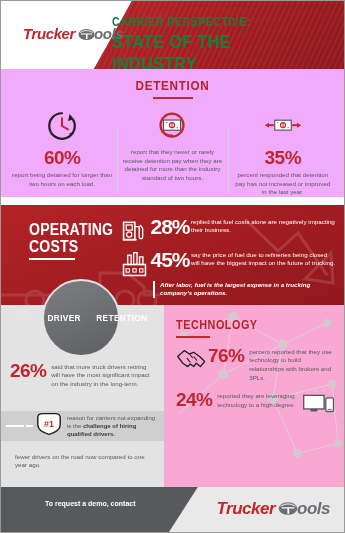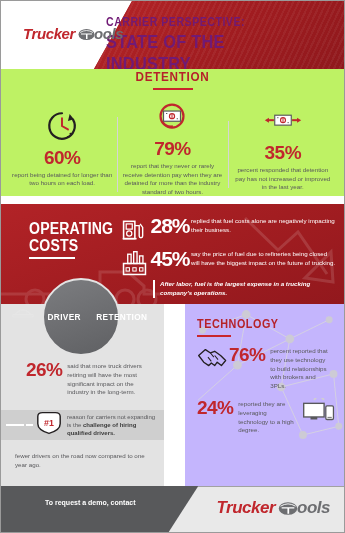--- a/index.html
+++ b/index.html
@@ -7,39 +7,39 @@
   #page{position:relative;width:345px;height:533px;overflow:hidden;background:#ffffff;
         border:1px solid #9a9a9a;box-sizing:border-box;}
 
   
   .header{position:relative;height:68px;background:#ffffff;overflow:hidden;}
   .header-red{position:absolute;top:0;right:0;width:250px;height:68px;background:#a81f23;
       background-image:linear-gradient(135deg,#b52427 0%,#a01c20 55%,#8f181c 100%);
       clip-path:polygon(38px 0,100% 0,100% 100%,0 100%);}
   .header-red:after{content:"";position:absolute;inset:0;
       background:repeating-linear-gradient(115deg,rgba(255,255,255,.05) 0 2px,transparent 2px 5px);}
-  .header-title{position:absolute;left:105px;top:14px;color:#701a75;z-index:3;}
+  .header-title{position:absolute;left:111px;top:14px;color:#15803d;z-index:3;}
   .ht-small{font-size:12px;letter-spacing:.6px;font-weight:bold;line-height:15px;
       font-family:"Liberation Sans Narrow","Liberation Sans",sans-serif;transform:scaleX(.88);transform-origin:left;}
   .ht-big{font-size:19px;letter-spacing:.3px;font-weight:bold;line-height:22px;margin-top:1px;
       transform:scaleX(.86);transform-origin:left;}
 
   
   .logo{position:absolute;left:22px;top:24px;display:flex;align-items:center;z-index:4;}
   .logo-trucker{font-size:15px;font-weight:bold;font-style:italic;color:#c0272d;letter-spacing:-.4px;}
   .logo-mark{width:17px;height:13px;margin:0 0px 0 3px;position:relative;display:inline-block;}
   .logo-ools{font-size:15px;font-weight:bold;font-style:italic;color:#6d6e71;letter-spacing:-.4px;margin-left:-1px;}
   .hdr-rule{position:absolute;left:0;right:0;top:68px;height:3px;background:#d8d8d8;}
 
   
-  .detention{position:relative;background:#bef264;}
+  .detention{position:relative;padding-top:9px;background:#f0abfc;}
   .sec-title-c{text-align:center;font-size:13px;font-weight:bold;color:#b5222a;letter-spacing:.8px;
       transform:scaleX(.9);}
   .rule-c{width:40px;height:2px;background:#c9262c;margin:4px auto 0;}
-  .det-grid{display:flex;margin-top:7px;padding:0 6px;align-items:center;}
+  .det-grid{display:flex;margin-top:7px;padding:0 6px;}
   .det-col{flex:1;text-align:center;position:relative;padding:0 3px;}
   .det-col + .det-col:before{content:"";position:absolute;left:0;top:20px;bottom:4px;width:1px;background:#d5d5d5;}
   .det-icon{height:40px;display:flex;align-items:center;justify-content:center;}
   .det-pct{font-size:19px;font-weight:bold;color:#c0272d;letter-spacing:-.5px;margin-top:1px;}
   .det-txt{font-size:6.2px;color:#58585b;line-height:8.6px;margin-top:2px;padding:0 2px;}
 
   
   .opcost{position:relative;margin-top:8px;background:#a81f23;
       background-image:linear-gradient(160deg,#b22327 0%,#a21d21 50%,#92181d 100%);
       height:100px;overflow:hidden;}
@@ -54,33 +54,33 @@
   .op-ic{width:30px;flex:none;display:flex;align-items:center;justify-content:center;padding-top:2px;}
   .op-pct{font-size:21px;font-weight:bold;color:#fff;letter-spacing:-1px;line-height:22px;flex:none;
       width:42px;text-align:center;}
   .op-tx{font-size:6.2px;color:#fff;line-height:8.4px;padding-top:2px;}
   .op-note{position:absolute;left:152px;top:76px;right:8px;border-left:2px solid #fff;padding-left:5px;
       font-size:6.2px;font-style:italic;font-weight:bold;color:#fff;line-height:8.6px;}
 
   
   .mid{display:flex;position:relative;height:182px;}
   .ret{width:163px;background:#e3e3e3;position:relative;}
-  .tech{flex:1;background:#c4b5fd;position:relative;overflow:hidden;margin-left:21px;}
+  .tech{flex:1;background:#f9a8d4;position:relative;overflow:hidden;}
 
   .badge{position:absolute;left:41px;top:-26px;width:74px;height:74px;border-radius:50%;
       background:#6d6e71;background-image:linear-gradient(160deg,#7c7d80,#5f6063);
       border:2px solid #e3e3e3;z-index:6;display:flex;flex-direction:row;
       align-items:center;justify-content:center;color:#fff;gap:12px;}
   .badge .cap{margin-top:-2px;margin-bottom:2px;}
   .badge .b1,.badge .b2{font-size:9px;font-weight:bold;letter-spacing:.4px;line-height:10px;transform:scaleX(.92);}
 
   .ret-row{display:flex;align-items:flex-start;padding:0 9px;}
   .ret-row .pct{font-size:19px;font-weight:bold;color:#c0272d;letter-spacing:-.6px;line-height:20px;flex:none;}
   .ret-row .tx{font-size:6.2px;color:#58585b;line-height:8.6px;padding-left:5px;padding-top:2px;}
-  .ret-block1{position:absolute;left:0;right:0;top:56px;padding-left:16px;}
+  .ret-block1{position:absolute;left:0;right:0;top:56px;}
   .ret-band{position:absolute;left:0;right:0;top:106px;height:30px;background:#cfcfcf;display:flex;
       align-items:center;}
   .ret-band .dash{width:18px;height:2px;background:#ffffff;margin-left:5px;flex:none;}
   .ret-band .dash2{width:7px;height:2px;background:#ffffff;margin:0 2px;flex:none;}
   .ret-band .shield{flex:none;}
   .ret-band .tx{font-size:6px;color:#58585b;line-height:8px;padding-left:4px;padding-right:6px;}
   .ret-band .tx b{color:#3c3c3c;}
   .ret-block3{position:absolute;left:0;right:0;top:146px;}
   .ret-block3 .pct{font-size:21px;letter-spacing:-1.2px;}
 
@@ -155,21 +155,20 @@
         <div class="det-icon">
           <svg width="34" height="34" viewBox="0 0 40 40">
             <circle cx="20" cy="19" r="13.5" fill="none" stroke="#c0272d" stroke-width="2.6"></circle>
             <rect x="10" y="13" width="20" height="12" fill="#fff" stroke="#58585b" stroke-width="1.4"></rect>
             <circle cx="20" cy="19" r="3" fill="none" stroke="#c0272d" stroke-width="1.4"></circle>
             <path d="M20 16.5 v5" stroke="#c0272d" stroke-width="1.2"></path>
             <path d="M13 16 h1.5 M25.5 22 h1.5" stroke="#58585b" stroke-width="1.2"></path>
             <path d="M9 26 q4 6 12 5" fill="none" stroke="#c0272d" stroke-width="2.4"></path>
           </svg>
         </div>
-        <div class="det-pct">79%</div>
         <div class="det-txt">report that they never or rarely receive detention pay when they are detained for more than the industry standard of two hours.</div>
       </div>
 
       <div class="det-col">
         <div class="det-icon">
           <svg width="38" height="34" viewBox="0 0 46 40">
             <rect x="13" y="13" width="20" height="12" fill="#fff" stroke="#58585b" stroke-width="1.4"></rect>
             <circle cx="23" cy="19" r="3" fill="none" stroke="#c0272d" stroke-width="1.4"></circle>
             <path d="M23 16.5 v5" stroke="#c0272d" stroke-width="1.2"></path>
             <path d="M16 16 h1.5 M28.5 22 h1.5" stroke="#58585b" stroke-width="1.2"></path>

